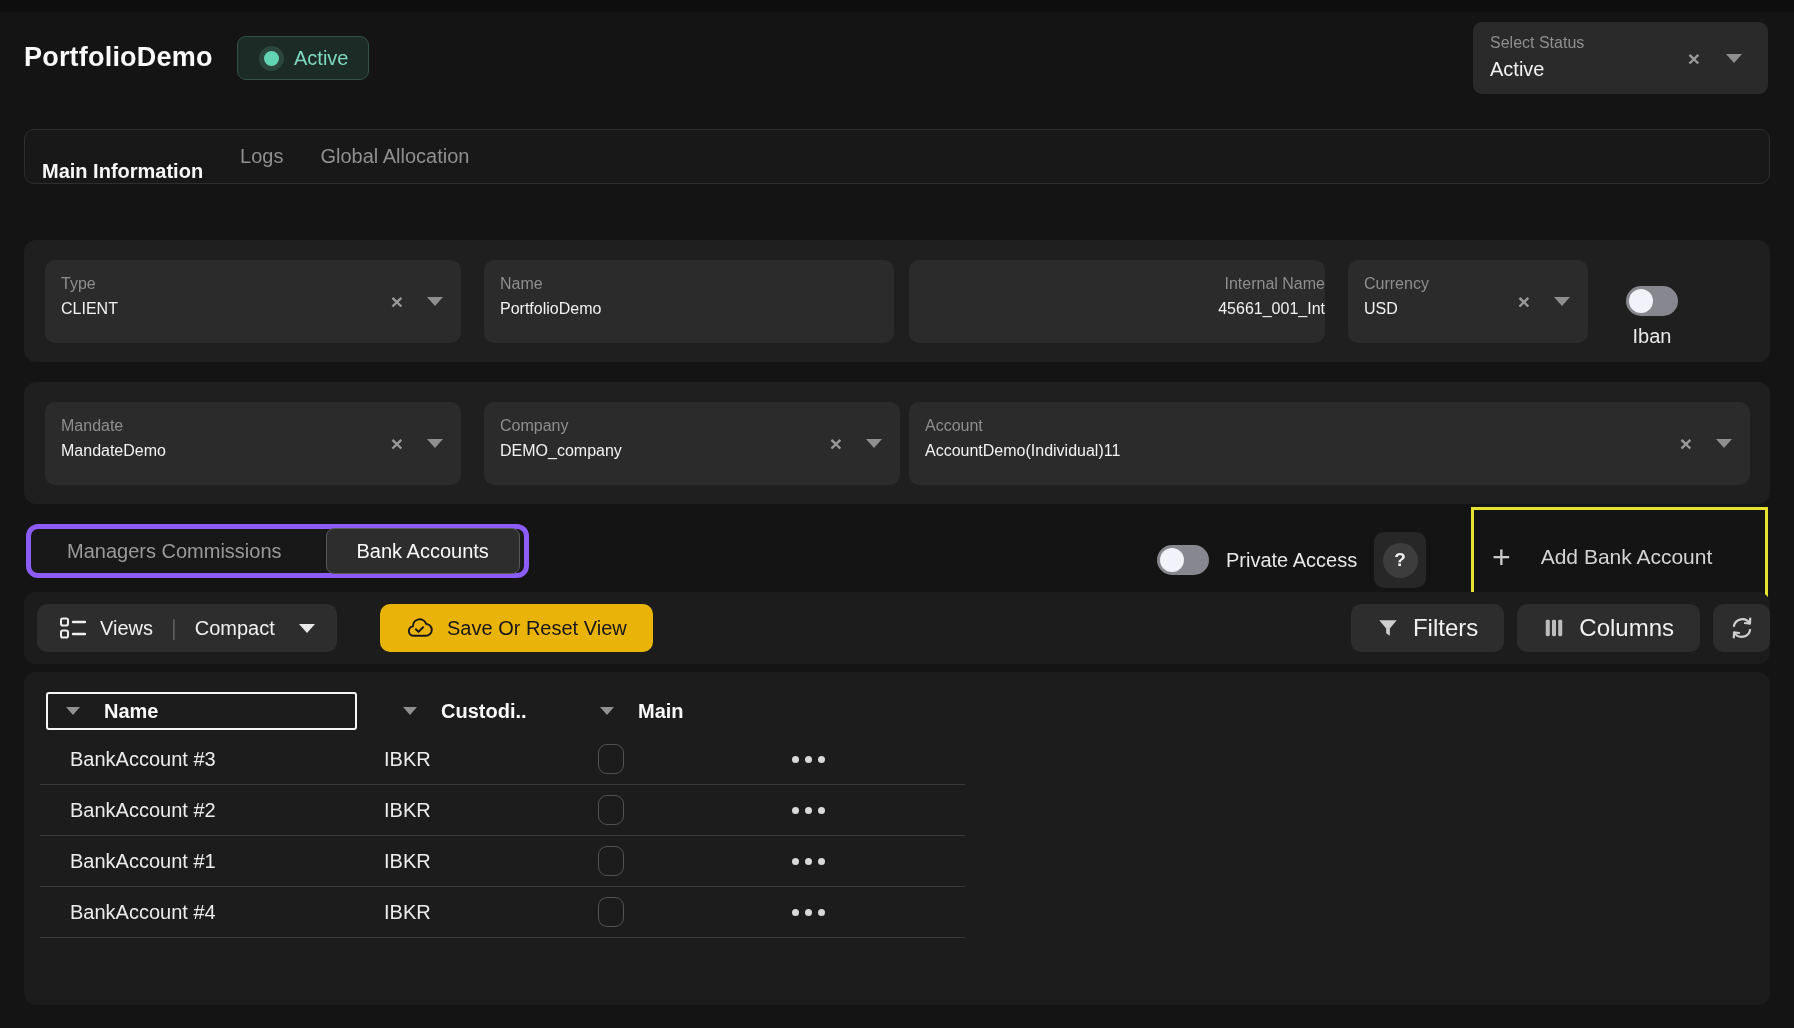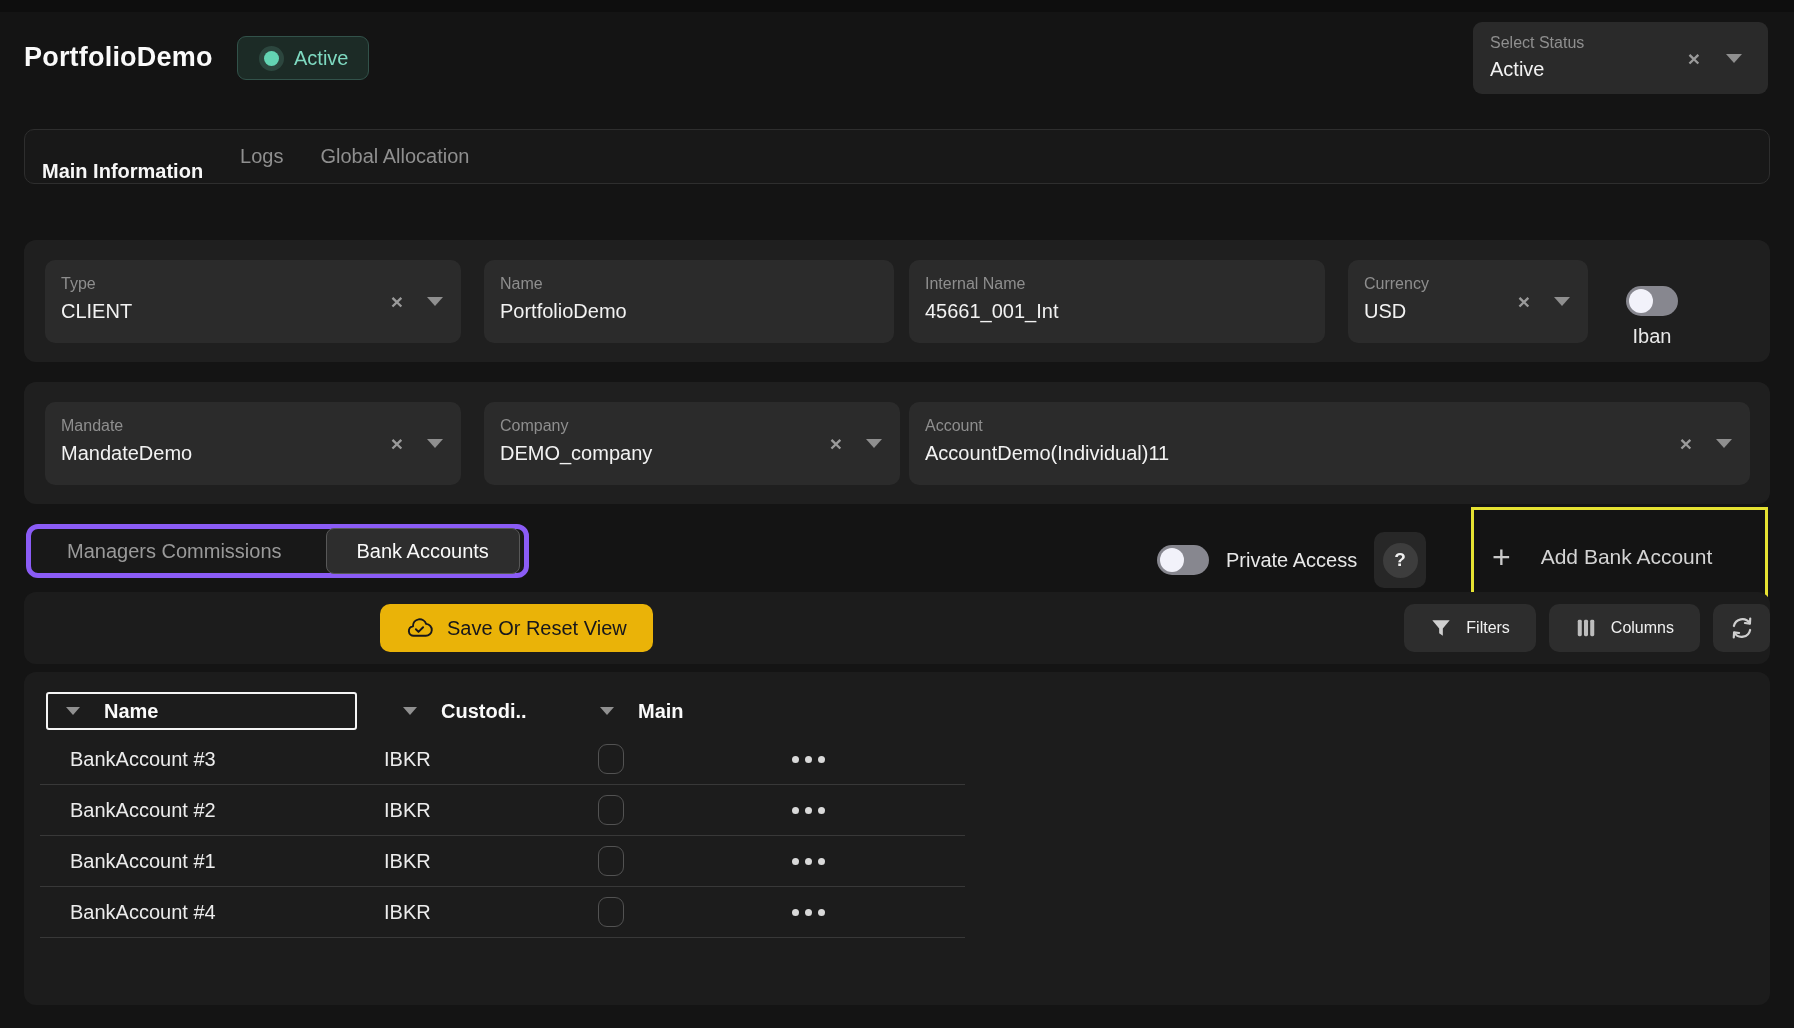--- a/index.html
+++ b/index.html
@@ -43,21 +43,21 @@
 
   
   .card{background:#1f1f1f;border-radius:12px;width:1746px;height:122px;}
   .card1{left:24px;top:240px;}
   .card2{left:24px;top:382px;}
   .field{
     position:absolute;top:20px;height:83px;background:#2b2b2b;border-radius:10px;
     box-sizing:border-box;padding:15px 0 0 16px;
   }
   .f-label{font-size:16px;color:#8e8e8e;margin-bottom:7px;}
-  .f-value{font-size:20px;color:#f2f2f2;white-space:nowrap;}
+  .f-value{font-size:16px;color:#f2f2f2;white-space:nowrap;}
   .f-icons{position:absolute;right:18px;top:0;height:100%;display:flex;align-items:center;gap:24px;}
 
   .toggle{width:52px;height:30px;border-radius:15px;background:#87878f;position:relative;}
   .toggle .knob{width:24px;height:24px;border-radius:50%;background:#f2f2fa;position:absolute;left:3px;top:3px;}
   .iban-wrap{position:absolute;left:1602px;top:46px;display:flex;align-items:center;gap:9px;flex-direction:column;}
   .toggle-label{font-size:20px;color:#e8e8e8;}
 
   
   .seg{
     left:26px;top:524px;height:54px;box-sizing:border-box;display:inline-flex;align-items:center;
@@ -85,21 +85,21 @@
   .toolbar{left:24px;top:592px;width:1746px;height:72px;background:#1c1c1c;border-radius:12px;}
   .btn{
     position:absolute;top:12px;height:48px;background:#2d2d2d;border-radius:10px;
     display:flex;align-items:center;box-sizing:border-box;font-size:20px;color:#f0f0f0;
   }
   .views-btn{left:13px;padding:0 22px;gap:14px;}
   .views-btn .divider{color:#5a5a5a;font-size:22px;padding:0 4px;}
   .views-btn .w-caret{width:0;height:0;border-left:8px solid transparent;border-right:8px solid transparent;border-top:9px solid #e8e8e8;margin-left:10px;}
   .save-btn{left:356px;padding:0 26px;gap:14px;background:#eab308;color:#17171c;font-size:20px;}
   .right-tools{position:absolute;right:0;top:12px;display:flex;gap:13px;height:48px;}
-  .tool-btn{height:48px;background:#2d2d2d;border-radius:10px;display:flex;align-items:center;gap:14px;padding:0 26px;font-size:16px;color:#f0f0f0;box-sizing:border-box;}
+  .tool-btn{height:48px;background:#2d2d2d;border-radius:10px;display:flex;align-items:center;gap:14px;padding:0 26px;font-size:24px;color:#f0f0f0;box-sizing:border-box;}
   .refresh-btn{width:57px;justify-content:center;padding:0;}
 
   
   .tablecard{left:24px;top:672px;width:1746px;height:333px;background:#1c1c1c;border-radius:12px;}
   .th-row{position:absolute;left:0;top:20px;width:100%;height:38px;}
   .sort-caret{width:0;height:0;border-left:7px solid transparent;border-right:7px solid transparent;border-top:8px solid #909090;}
   .th-name-box{
     position:absolute;left:22px;top:0;width:311px;height:38px;box-sizing:border-box;
     border:2px solid #f5f5f5;border-radius:3px;display:flex;align-items:center;gap:24px;padding-left:18px;
   }
@@ -147,21 +147,21 @@
     <div class="f-value">CLIENT</div>
     <div class="f-icons">
       <span class="x-glyph">×</span>
       <span class="caret-down"></span>
     </div>
   </div>
   <div class="field" style="left:460px;width:410px;">
     <div class="f-label">Name</div>
     <div class="f-value">PortfolioDemo</div>
   </div>
-  <div class="field" style="left:885px;width:416px;">
+  <div class="field" style="left:885px;width:416px;text-align:right;">
     <div class="f-label">Internal Name</div>
     <div class="f-value">45661_001_Int</div>
   </div>
   <div class="field" style="left:1324px;width:240px;">
     <div class="f-label">Currency</div>
     <div class="f-value">USD</div>
     <div class="f-icons">
       <span class="x-glyph">×</span>
       <span class="caret-down"></span>
     </div>
@@ -213,20 +213,32 @@
   <div class="help-wrap">
     <div class="help-circle">?</div>
   </div>
 </div>
 <div class="abs add-bank" style="border-color: rgb(230, 226, 50);">
   <span class="plus">+</span>
   <span class="ab-label">Add Bank Account</span>
 </div>
 
 <div class="abs toolbar">
+  <div class="btn views-btn">
+    <svg width="27" height="24" viewBox="0 0 27 24">
+      <rect x="2" y="2.5" width="7" height="7" rx="1.8" fill="none" stroke="#f0f0f0" stroke-width="2"></rect>
+      <rect x="2" y="14.5" width="7" height="7" rx="1.8" fill="none" stroke="#f0f0f0" stroke-width="2"></rect>
+      <line x1="14" y1="6" x2="26" y2="6" stroke="#f0f0f0" stroke-width="2.4" stroke-linecap="round"></line>
+      <line x1="14" y1="18" x2="26" y2="18" stroke="#f0f0f0" stroke-width="2.4" stroke-linecap="round"></line>
+    </svg>
+    <span>Views</span>
+    <span class="divider">|</span>
+    <span>Compact</span>
+    <span class="w-caret"></span>
+  </div>
   <div class="btn save-btn">
     <svg width="27" height="25" viewBox="0 0 24 22">
       <path d="M6.8 17.5a4.3 4.3 0 0 1-.6-8.55A6 6 0 0 1 17.9 6.9a4 4 0 0 1-.6 10.6H6.8z" fill="none" stroke="#17171c" stroke-width="1.7" stroke-linejoin="round"></path>
       <polyline points="8.8,11.7 11.1,14 15.2,9.9" fill="none" stroke="#17171c" stroke-width="1.7" stroke-linecap="round" stroke-linejoin="round"></polyline>
     </svg>
     <span>Save Or Reset View</span>
   </div>
   <div class="right-tools">
     <div class="tool-btn">
       <svg width="22" height="22" viewBox="0 0 24 24">

